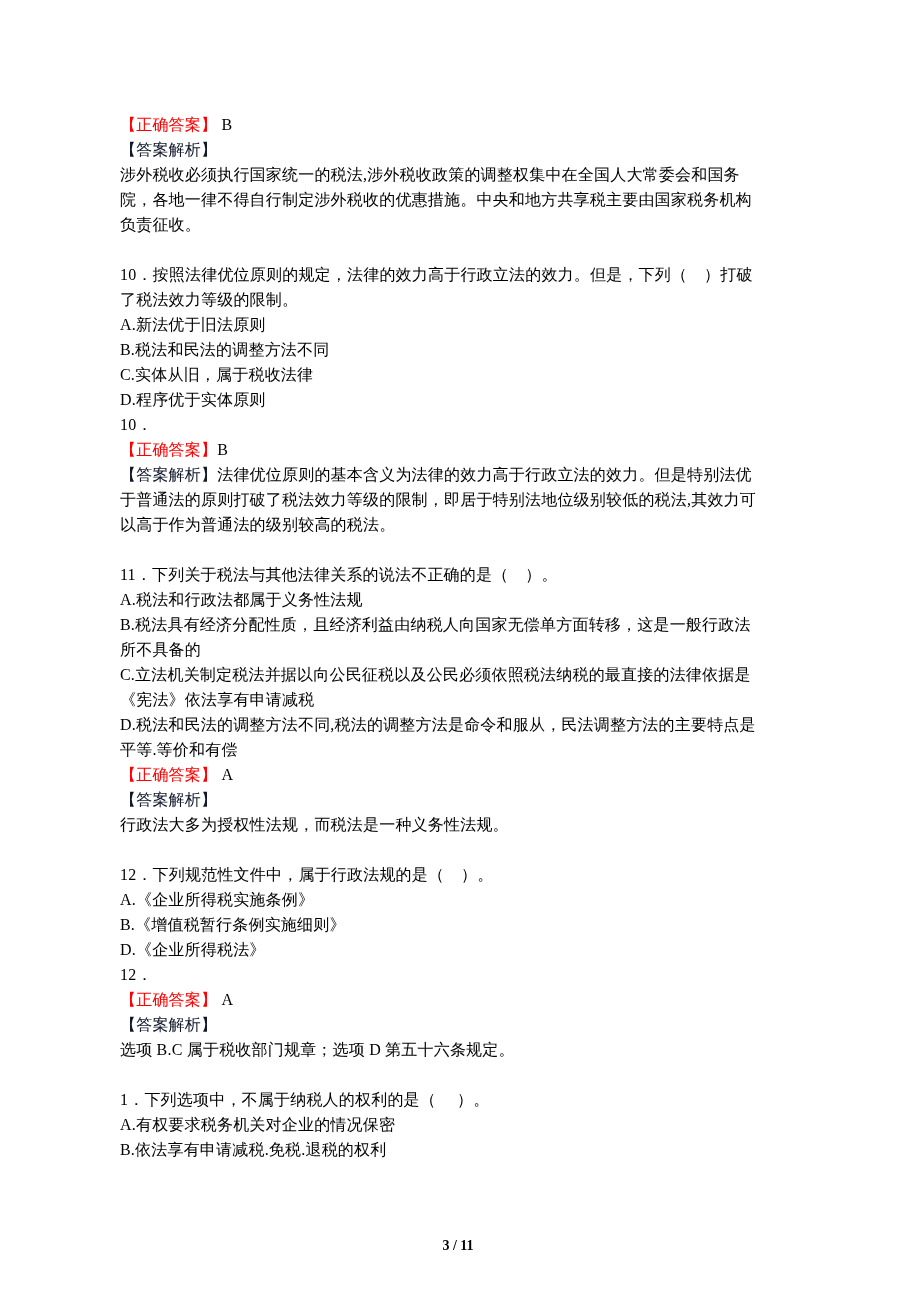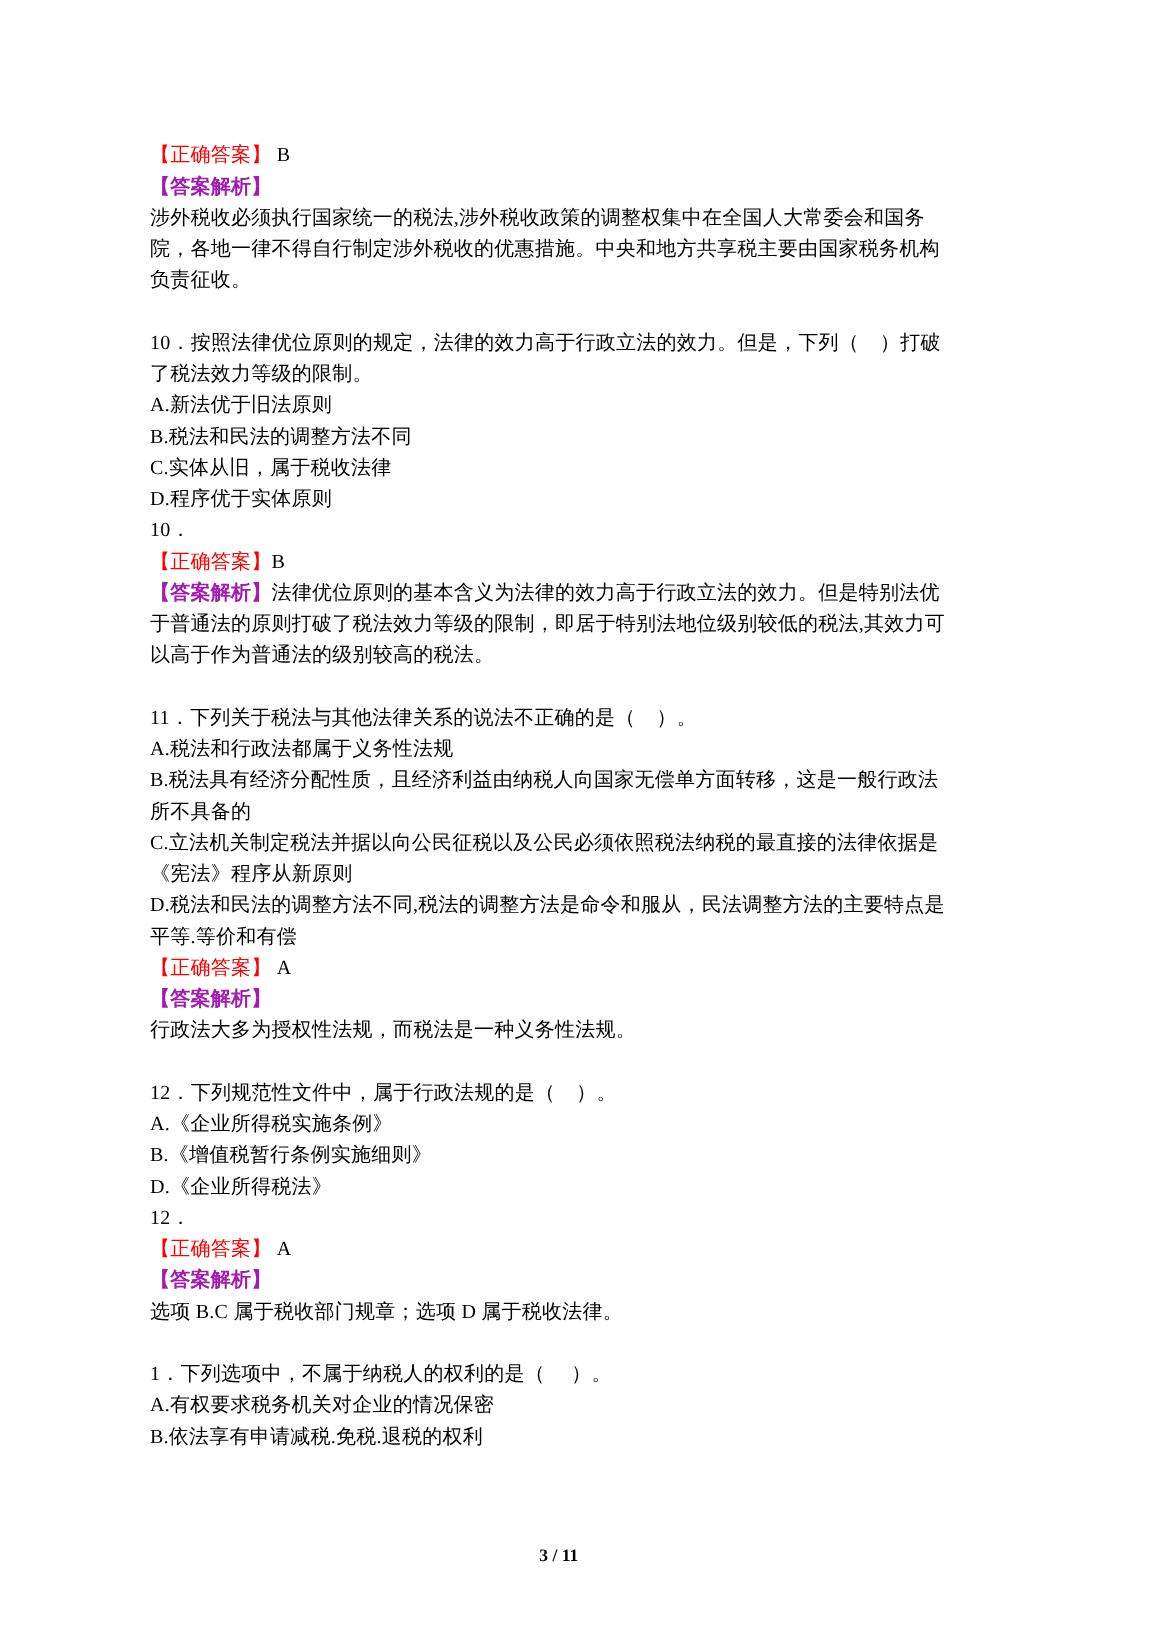--- a/index.html
+++ b/index.html
@@ -16,27 +16,27 @@
     background: #ffffff;
   }
   .line {
     font-size: 16px;
     line-height: 25px;
     color: #000000;
     letter-spacing: 0.2px;
     white-space: pre-wrap;
   }
   .red { color: #ff0000; }
-  .green { color: #a21caf; font-weight: bold; }
+  .green { color: #0f172a; }
   .roman { font-family: "Times New Roman", serif; }
   .spacer { height: 25px; }
   .footer {
     position: absolute;
     bottom: 48px;
-    left: 5px;
+    left: 16px;
     width: 100%;
     text-align: center;
     font-family: "Times New Roman", serif;
     font-size: 14px;
     font-weight: bold;
   }
 </style>
 </head>
 <body>
 
@@ -55,36 +55,36 @@
   <div class="line">D.程序优于实体原则</div>
   <div class="line">10．</div>
   <div class="line"><span class="red">【正确答案】</span><span class="roman">B</span></div>
   <div class="line"><span class="green">【答案解析】</span><span>法律优位原则的基本含义为法律的效力高于行政立法的效力。但是特别法优于普通法的原则打破了税法效力等级的限制，即居于特别法地位级别较低的税法,其效力可以高于作为普通法的级别较高的税法。</span></div>
 
   <div class="spacer"></div>
 
   <div class="line">11．下列关于税法与其他法律关系的说法不正确的是（    ）。</div>
   <div class="line">A.税法和行政法都属于义务性法规</div>
   <div class="line">B.税法具有经济分配性质，且经济利益由纳税人向国家无偿单方面转移，这是一般行政法所不具备的</div>
-  <div class="line">C.立法机关制定税法并据以向公民征税以及公民必须依照税法纳税的最直接的法律依据是《宪法》程序从新原则</div>
+  <div class="line">C.立法机关制定税法并据以向公民征税以及公民必须依照税法纳税的最直接的法律依据是《宪法》依法享有申请减税</div>
   <div class="line">D.税法和民法的调整方法不同,税法的调整方法是命令和服从，民法调整方法的主要特点是平等.等价和有偿</div>
   <div class="line"><span class="red">【正确答案】</span><span class="roman"> A</span></div>
   <div class="line"><span class="green">【答案解析】</span></div>
   <div class="line">行政法大多为授权性法规，而税法是一种义务性法规。</div>
 
   <div class="spacer"></div>
 
   <div class="line">12．下列规范性文件中，属于行政法规的是（    ）。</div>
   <div class="line">A.《企业所得税实施条例》</div>
   <div class="line">B.《增值税暂行条例实施细则》</div>
   <div class="line">D.《企业所得税法》</div>
   <div class="line">12．</div>
   <div class="line"><span class="red">【正确答案】</span><span class="roman"> A</span></div>
   <div class="line"><span class="green">【答案解析】</span></div>
-  <div class="line">选项 B.C 属于税收部门规章；选项 D 属于税收法律。</div>
+  <div class="line">选项 B.C 属于税收部门规章；选项 D 第五十六条规定。</div>
 
   <div class="spacer"></div>
 
   <div class="line">1．下列选项中，不属于纳税人的权利的是（     ）。</div>
   <div class="line">A.有权要求税务机关对企业的情况保密</div>
   <div class="line">B.依法享有申请减税.免税.退税的权利</div>
 
   <div class="footer">3 / 11</div>
 
 </div>

